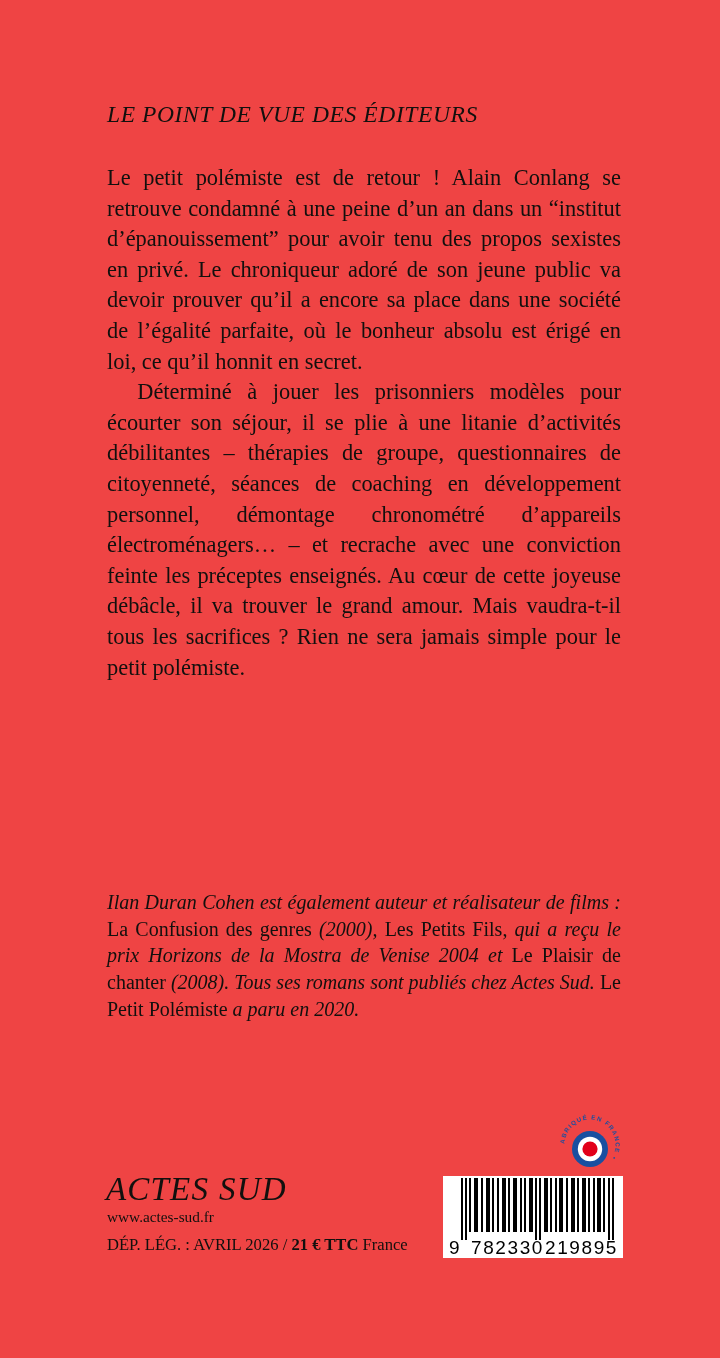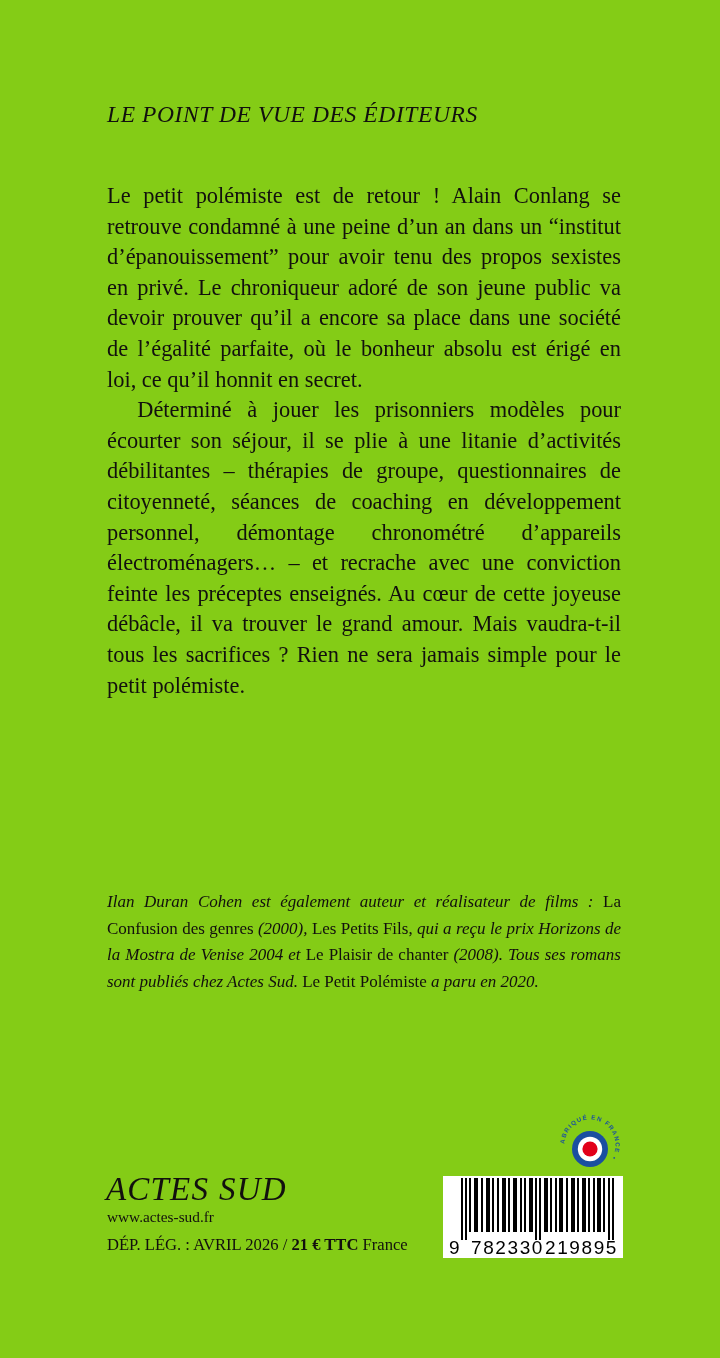--- a/index.html
+++ b/index.html
@@ -14,41 +14,41 @@
     font-family: "Liberation Serif", "DejaVu Serif", serif;
     color: #12100e;
     overflow: hidden;
   }
 
   .page {
     position: absolute;
     left: 0; top: 0;
     width: 720px;
     height: 1358px;
-    background: #84cc16;
+    background: #ef4444;
   }
 
   
   .kicker {
     position: absolute;
     left: 107px;
     top: 101px;
     width: 514px;
     font-style: italic;
     font-size: 23.5px;
     letter-spacing: 0.6px;
     color: #12100e;
     white-space: nowrap;
   }
 
   
   .blurb {
     position: absolute;
     left: 107px;
-    top: 181px;
+    top: 163px;
     width: 514px;
     font-size: 22.4px;
     line-height: 30.6px;
     text-align: justify;
     text-justify: inter-word;
     color: #12100e;
     -webkit-hyphens: none;
     hyphens: none;
   }
   .blurb p {
@@ -61,21 +61,21 @@
   .blurb p:last-child {
     text-align: justify;
   }
 
   
   .bio {
     position: absolute;
     left: 107px;
     top: 889px;
     width: 514px;
-    font-size: 17px;
+    font-size: 20px;
     line-height: 26.7px;
     text-align: justify;
     color: #12100e;
   }
   .bio p { margin: 0; }
   .bio .it { font-style: italic; }
   .bio .rm { font-style: normal; }
 
   
   .credit {

